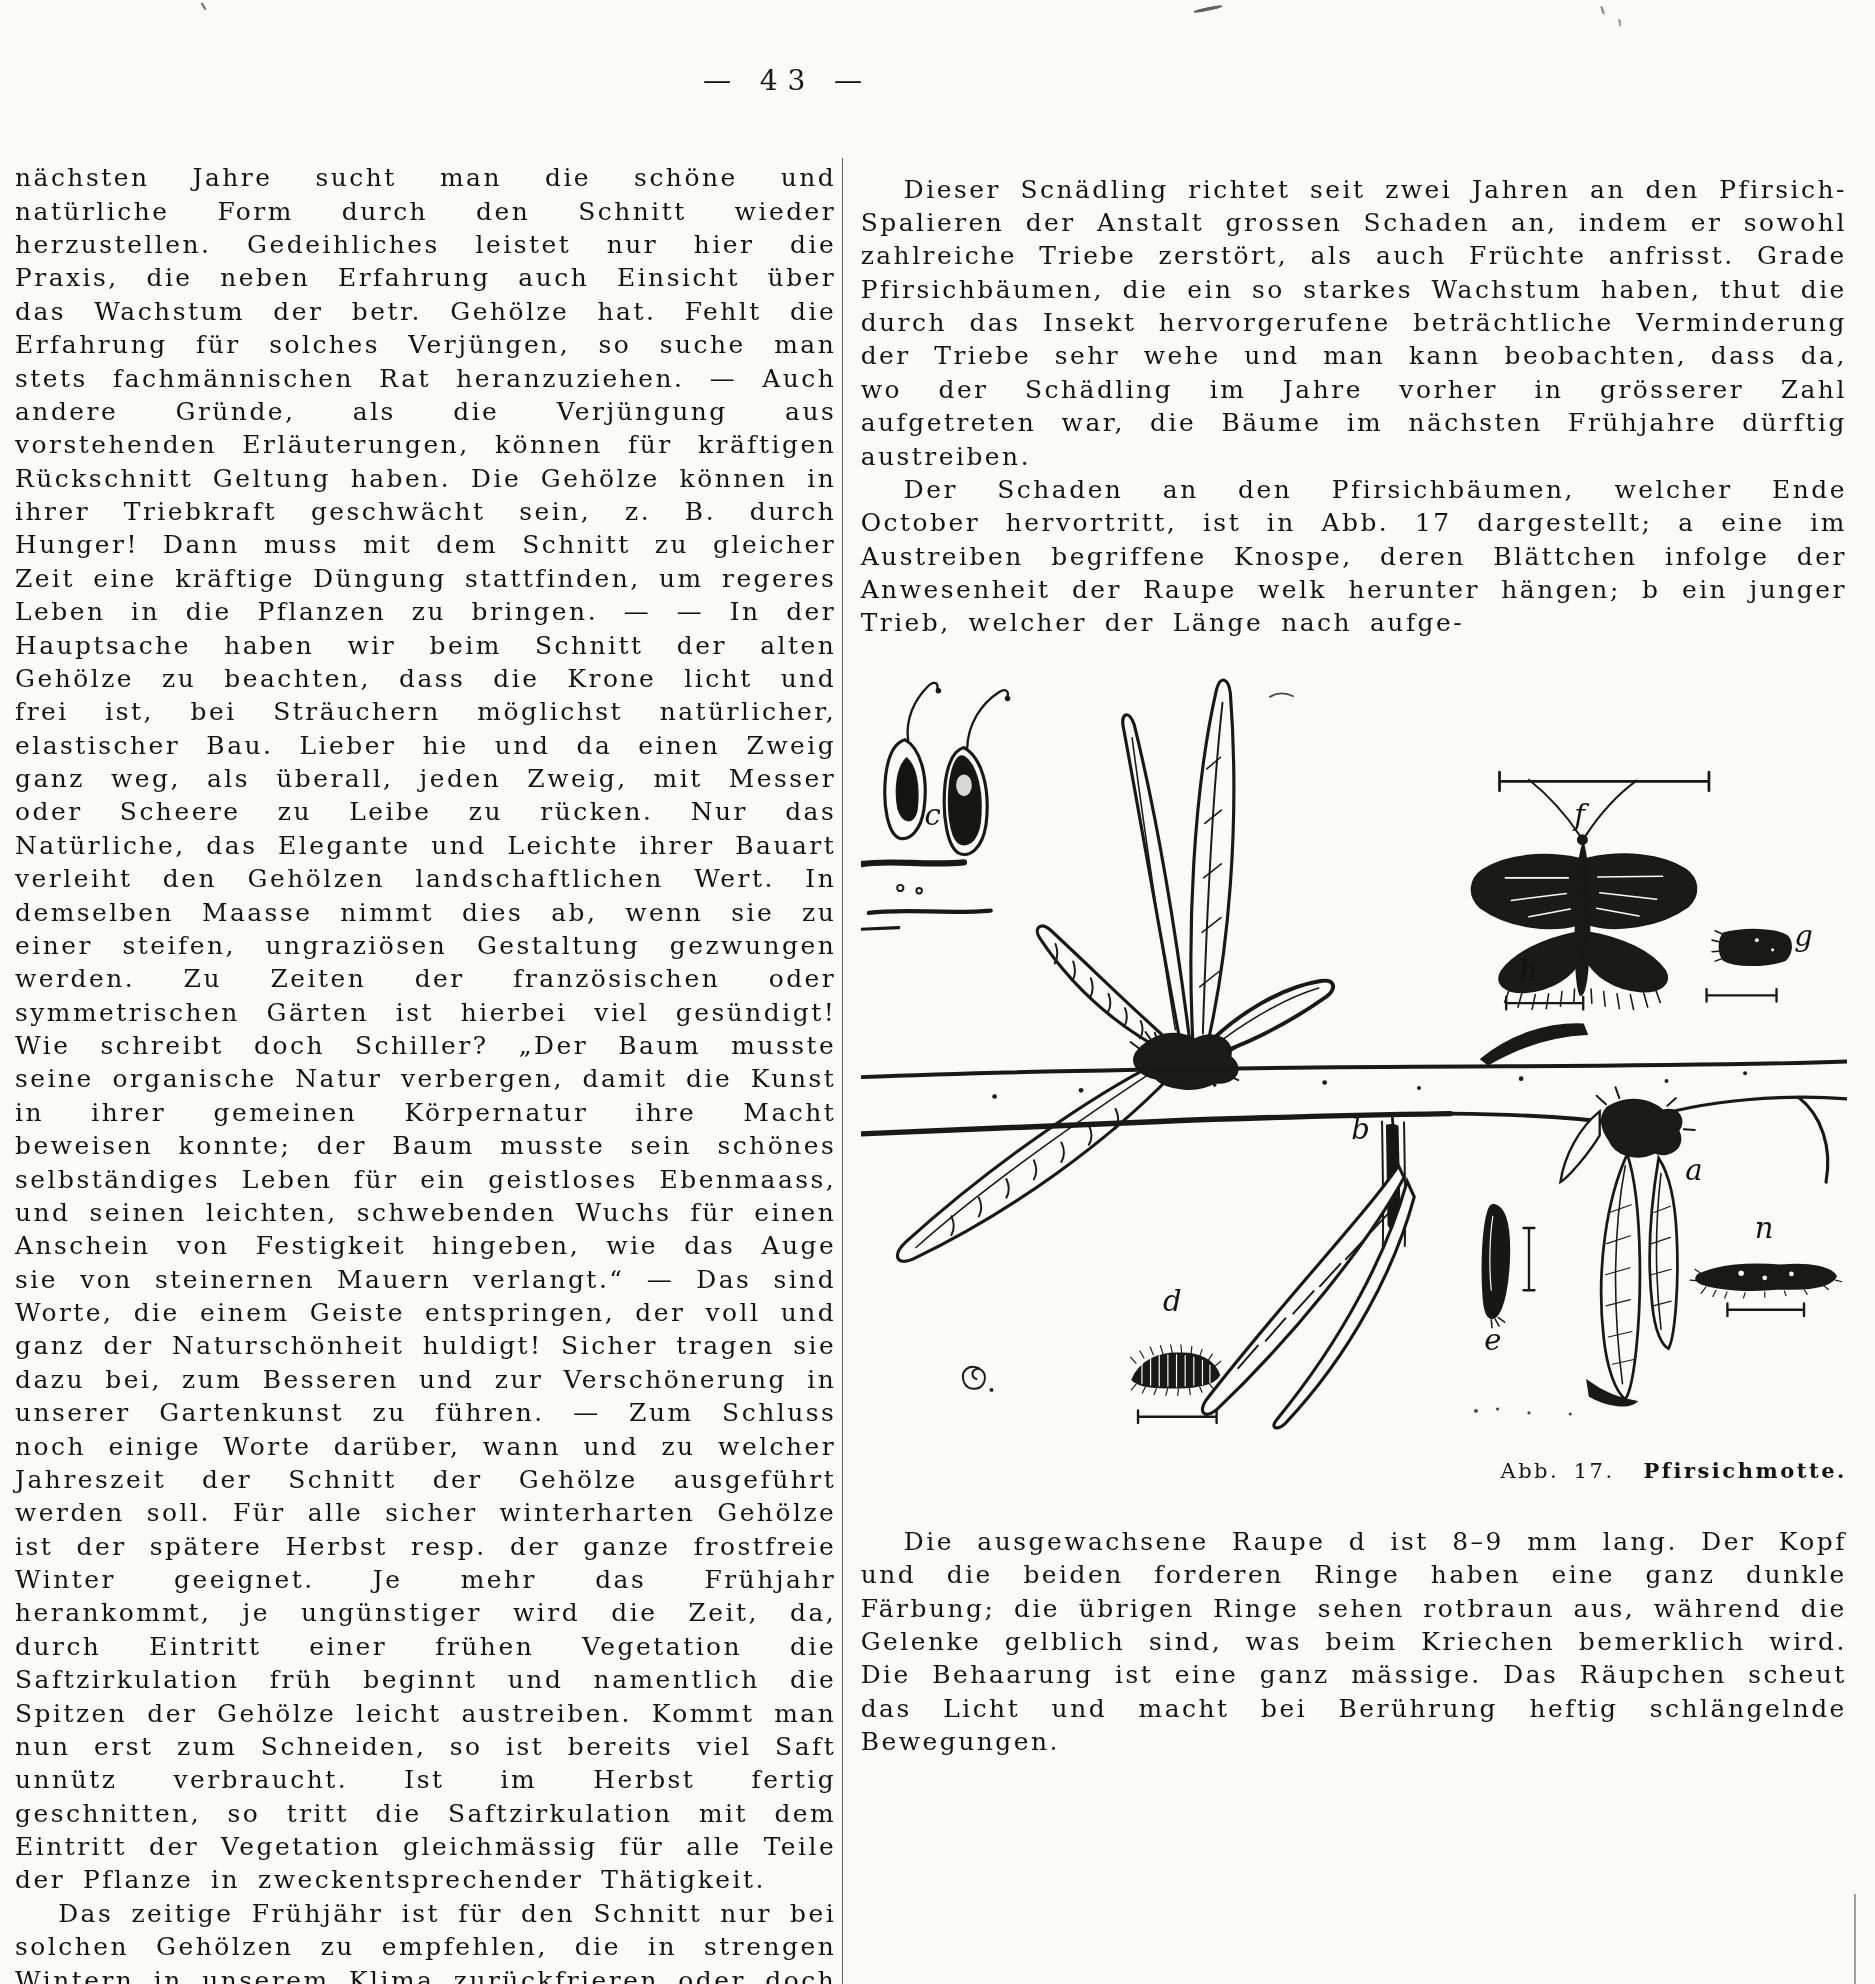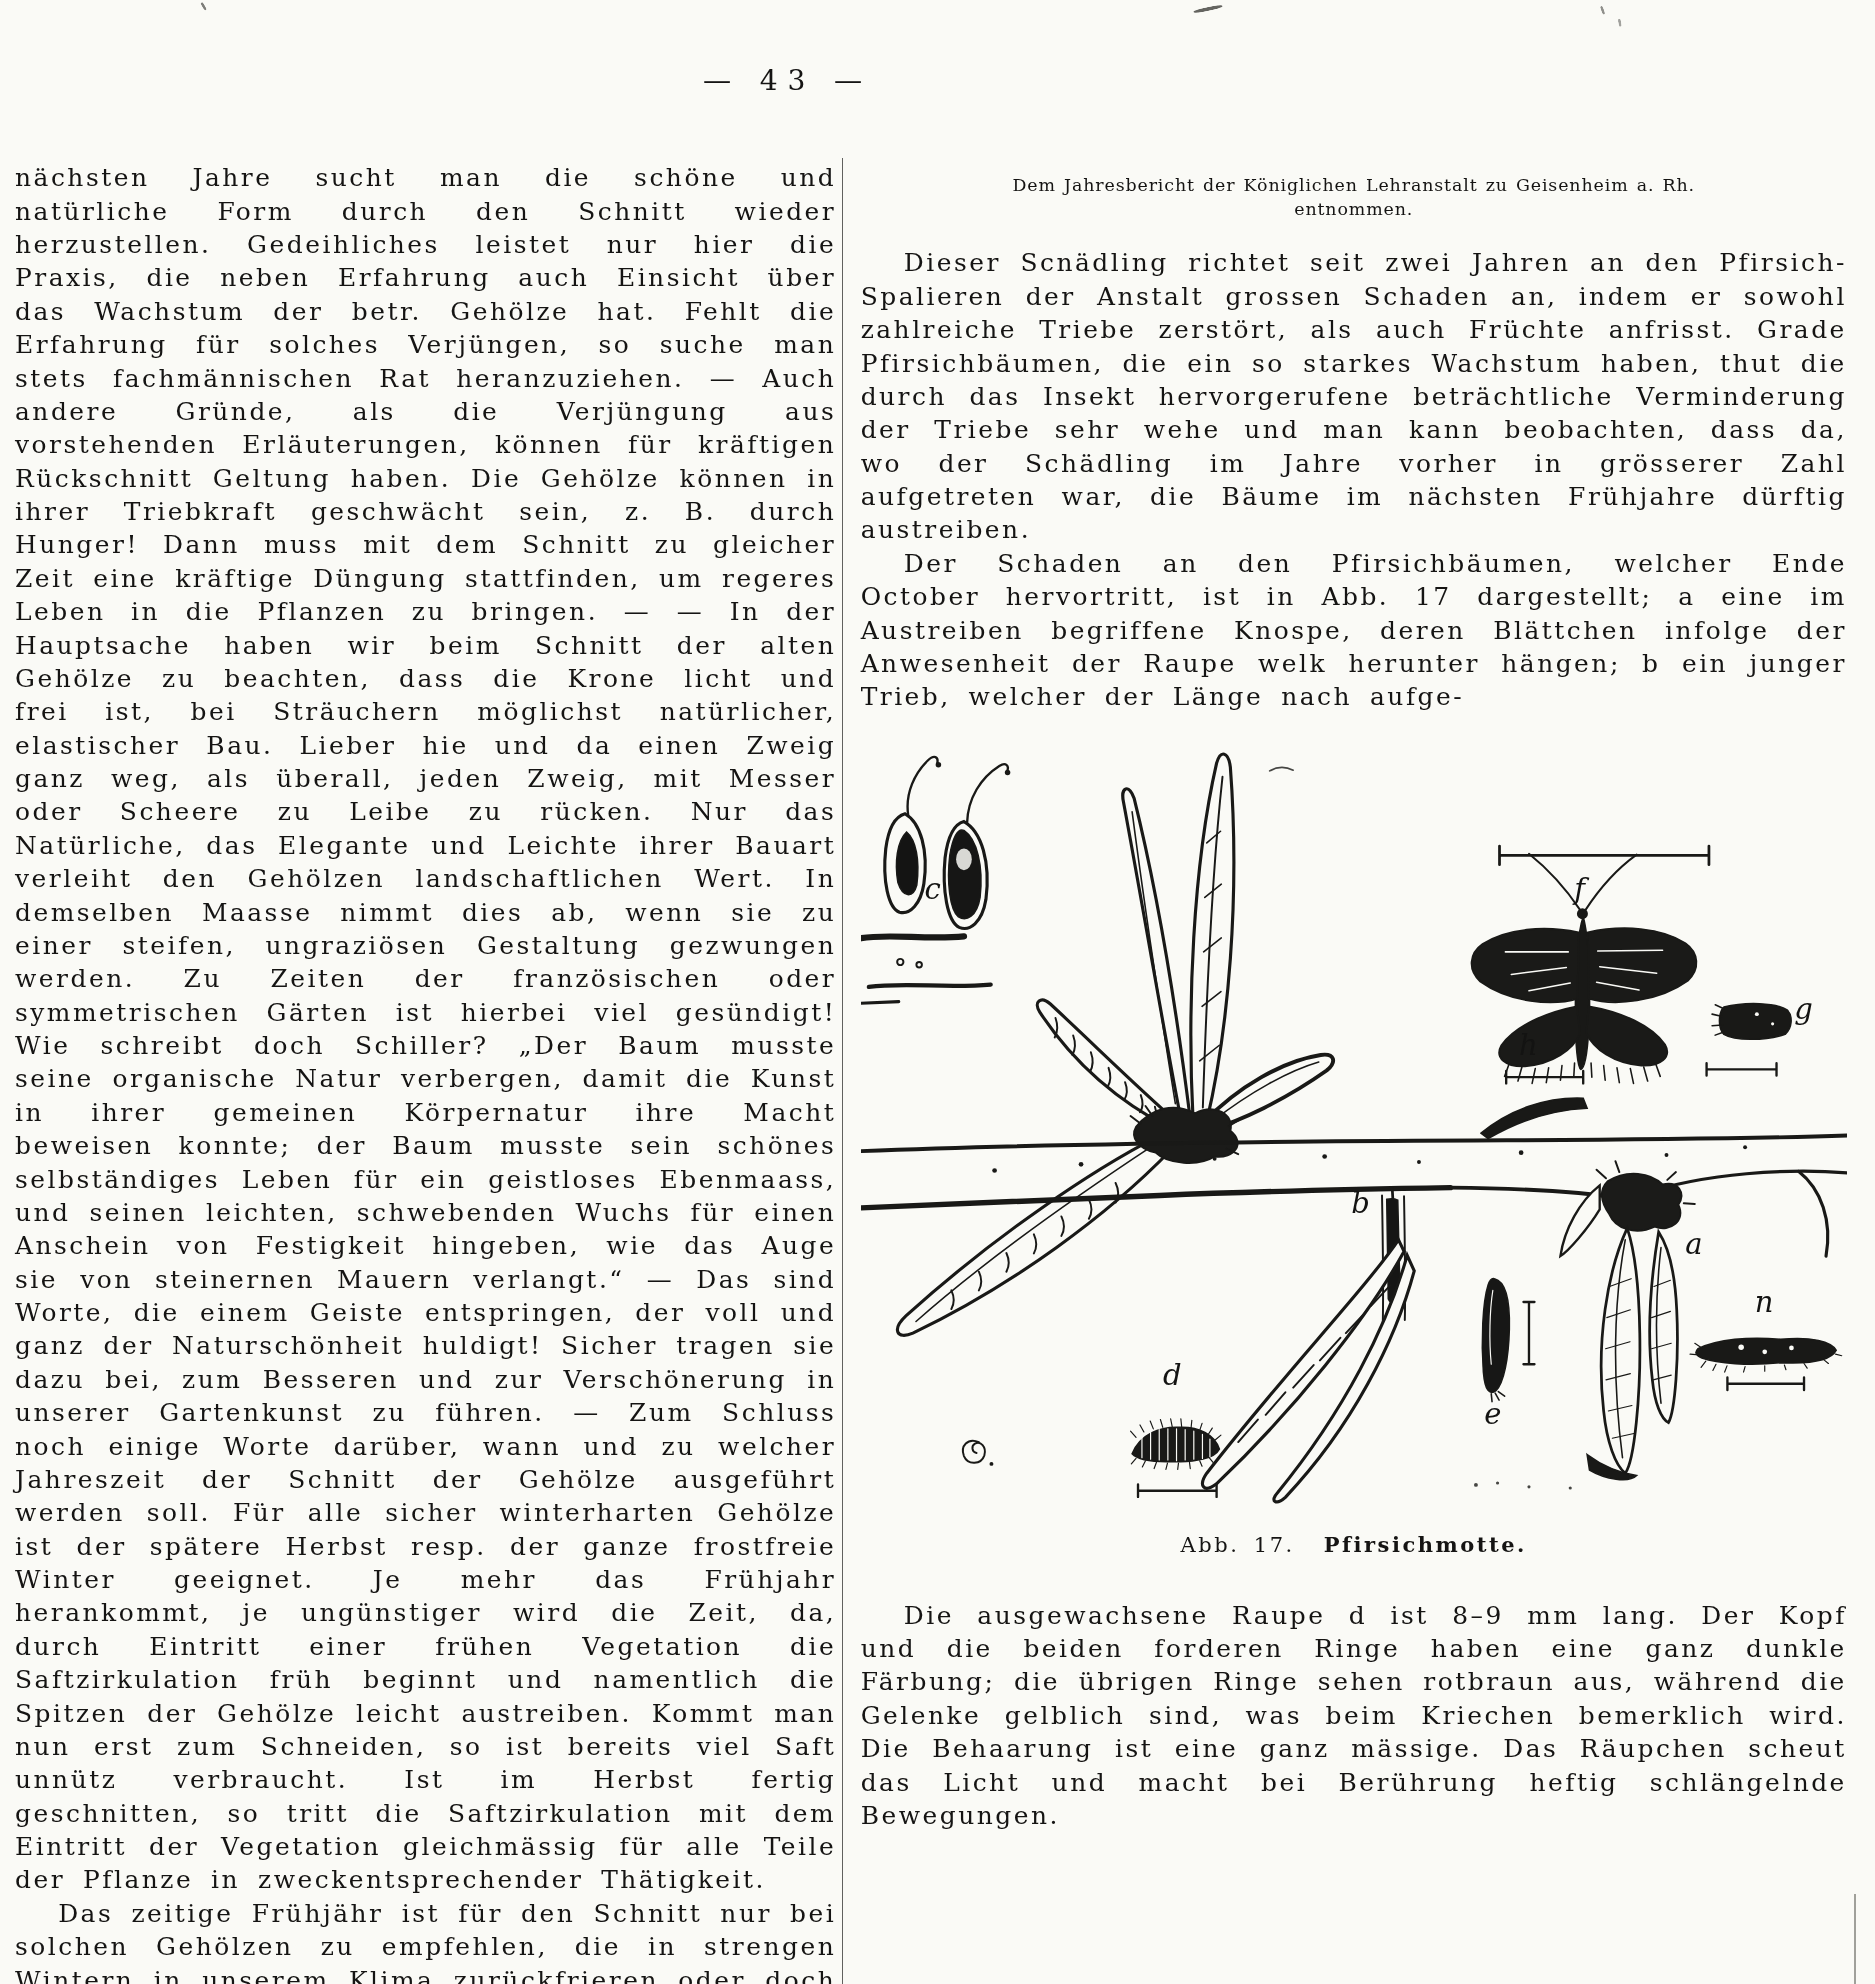--- a/index.html
+++ b/index.html
@@ -43,21 +43,21 @@
     margin-bottom:1.3vw;
   }
   figure.abb{ margin:1.1vw 0 0 0; position:relative; height:41.5vw; width:100%; }
   figure.abb svg{position:absolute; inset:0; width:100%; height:100%;}
   .fig-letter{
     position:absolute; transform:translate(-50%,-50%);
     font-style:italic; font-size:1.55vw; letter-spacing:0; word-spacing:0;
     color:#131312;
   }
   figcaption{
-    text-align:center; font-size:1.12vw; line-height:1.5vw;
+    text-align:right; font-size:1.12vw; line-height:1.5vw;
     letter-spacing:0.12em; word-spacing:0.25em;
     margin:1.0vw 0 2.1vw 0;
   }
   figcaption .cap-title{font-weight:bold;}
   
   .speck{position:absolute; border-top:0.16vw solid #4a4a46; border-radius:60%;}
   .speck.s1{left:10.6vw; top:0.25vw; width:0.5vw; transform:rotate(60deg); opacity:.7;}
   .speck.s2{left:63.6vw; top:0.35vw; width:1.6vw; transform:rotate(-12deg); border-top-width:0.22vw; opacity:.85;}
   .speck.s3{left:85.2vw; top:0.5vw; width:0.5vw; transform:rotate(70deg); opacity:.6;}
   .speck.s4{left:86.2vw; top:1.1vw; width:0.4vw; transform:rotate(80deg); opacity:.5;}
@@ -78,24 +78,20 @@
 
   <div class="col-divider"></div>
 
   <div class="col col-left">
     <p>nächsten Jahre sucht man die schöne und natürliche Form durch den Schnitt wieder herzustellen. Gedeihliches leistet nur hier die Praxis, die neben Erfahrung auch Einsicht über das Wachstum der betr. Gehölze hat. Fehlt die Erfahrung für solches Verjüngen, so suche man stets fachmännischen Rat heranzuziehen. — Auch andere Gründe, als die Verjüngung aus vorstehenden Erläuterungen, können für kräftigen Rückschnitt Geltung haben. Die Gehölze können in ihrer Triebkraft geschwächt sein, z. B. durch Hunger! Dann muss mit dem Schnitt zu gleicher Zeit eine kräftige Düngung stattfinden, um regeres Leben in die Pflanzen zu bringen. — — In der Hauptsache haben wir beim Schnitt der alten Gehölze zu beachten, dass die Krone licht und frei ist, bei Sträuchern möglichst natürlicher, elastischer Bau. Lieber hie und da einen Zweig ganz weg, als überall, jeden Zweig, mit Messer oder Scheere zu Leibe zu rücken. Nur das Natürliche, das Elegante und Leichte ihrer Bauart verleiht den Gehölzen landschaftlichen Wert. In demselben Maasse nimmt dies ab, wenn sie zu einer steifen, ungraziösen Gestaltung gezwungen werden. Zu Zeiten der französischen oder symmetrischen Gärten ist hierbei viel gesündigt! Wie schreibt doch Schiller? „Der Baum musste seine organische Natur verbergen, damit die Kunst in ihrer gemeinen Körpernatur ihre Macht beweisen konnte; der Baum musste sein schönes selbständiges Leben für ein geistloses Ebenmaass, und seinen leichten, schwebenden Wuchs für einen Anschein von Festigkeit hingeben, wie das Auge sie von steinernen Mauern verlangt.“ — Das sind Worte, die einem Geiste entspringen, der voll und ganz der Naturschönheit huldigt! Sicher tragen sie dazu bei, zum Besseren und zur Verschönerung in unserer Gartenkunst zu führen. — Zum Schluss noch einige Worte darüber, wann und zu welcher Jahreszeit der Schnitt der Gehölze ausgeführt werden soll. Für alle sicher winterharten Gehölze ist der spätere Herbst resp. der ganze frostfreie Winter geeignet. Je mehr das Frühjahr herankommt, je ungünstiger wird die Zeit, da, durch Eintritt einer frühen Vegetation die Saftzirkulation früh beginnt und namentlich die Spitzen der Gehölze leicht austreiben. Kommt man nun erst zum Schneiden, so ist bereits viel Saft unnütz verbraucht. Ist im Herbst fertig geschnitten, so tritt die Saftzirkulation mit dem Eintritt der Vegetation gleichmässig für alle Teile der Pflanze in zweckentsprechender Thätigkeit.</p>
     <p class="indent">Das zeitige Frühjähr ist für den Schnitt nur bei solchen Gehölzen zu empfehlen, die in strengen Wintern in unserem Klima zurückfrieren oder doch mehr oder weniger leiden, und das aus dem Grunde, weil an unbeschnittenen Pflanzen mehr zu erfrieren ist als an beschnittenen, man aber im Herbst unglücklicher Weise gerade den Zweig evtl. wegschneidet, der möglicherweise unbeschädigt überstanden hätte. Der Vorteil also bleibt, das ungeschnittene Pflanzen im Frühjahr immerhin einiges Holz durchgebracht haben, während an den im Herbst geschnittenen der Bestand auch eingegangen sein kann! —</p>
 
   </div>
 
   <div class="col col-right">
-    <div class="article-subtitle">
-      <div>Dem Jahresbericht der Königlichen Lehranstalt zu Geisenheim a. Rh.</div>
-      <div>entnommen.</div>
-    </div>
 
     <p class="indent">Dieser Scnädling richtet seit zwei Jahren an den Pfirsich-Spalieren der Anstalt grossen Schaden an, indem er sowohl zahlreiche Triebe zerstört, als auch Früchte anfrisst. Grade Pfirsichbäumen, die ein so starkes Wachstum haben, thut die durch das Insekt hervorgerufene beträchtliche Verminderung der Triebe sehr wehe und man kann beobachten, dass da, wo der Schädling im Jahre vorher in grösserer Zahl aufgetreten war, die Bäume im nächsten Frühjahre dürftig austreiben.</p>
     <p class="indent">Der Schaden an den Pfirsichbäumen, welcher Ende October hervortritt, ist in Abb. 17 dargestellt; a eine im Austreiben begriffene Knospe, deren Blättchen infolge der Anwesenheit der Raupe welk herunter hängen; b ein junger Trieb, welcher der Länge nach aufge-</p>
 
     <figure class="abb">
       <svg viewBox="0 0 2510 2000" preserveAspectRatio="none">
         <g fill="none" stroke="#191917" stroke-width="8" stroke-linecap="round">
 
           <path d="M112,205 C152,228 172,300 160,385 C152,438 124,465 98,458 C70,448 54,378 63,295 C70,240 88,212 112,205 Z"></path>
           <path d="M116,252 C140,272 150,325 142,388 C132,424 106,420 94,382 C85,330 92,275 116,252 Z" fill="#141413" stroke-width="4"></path>

